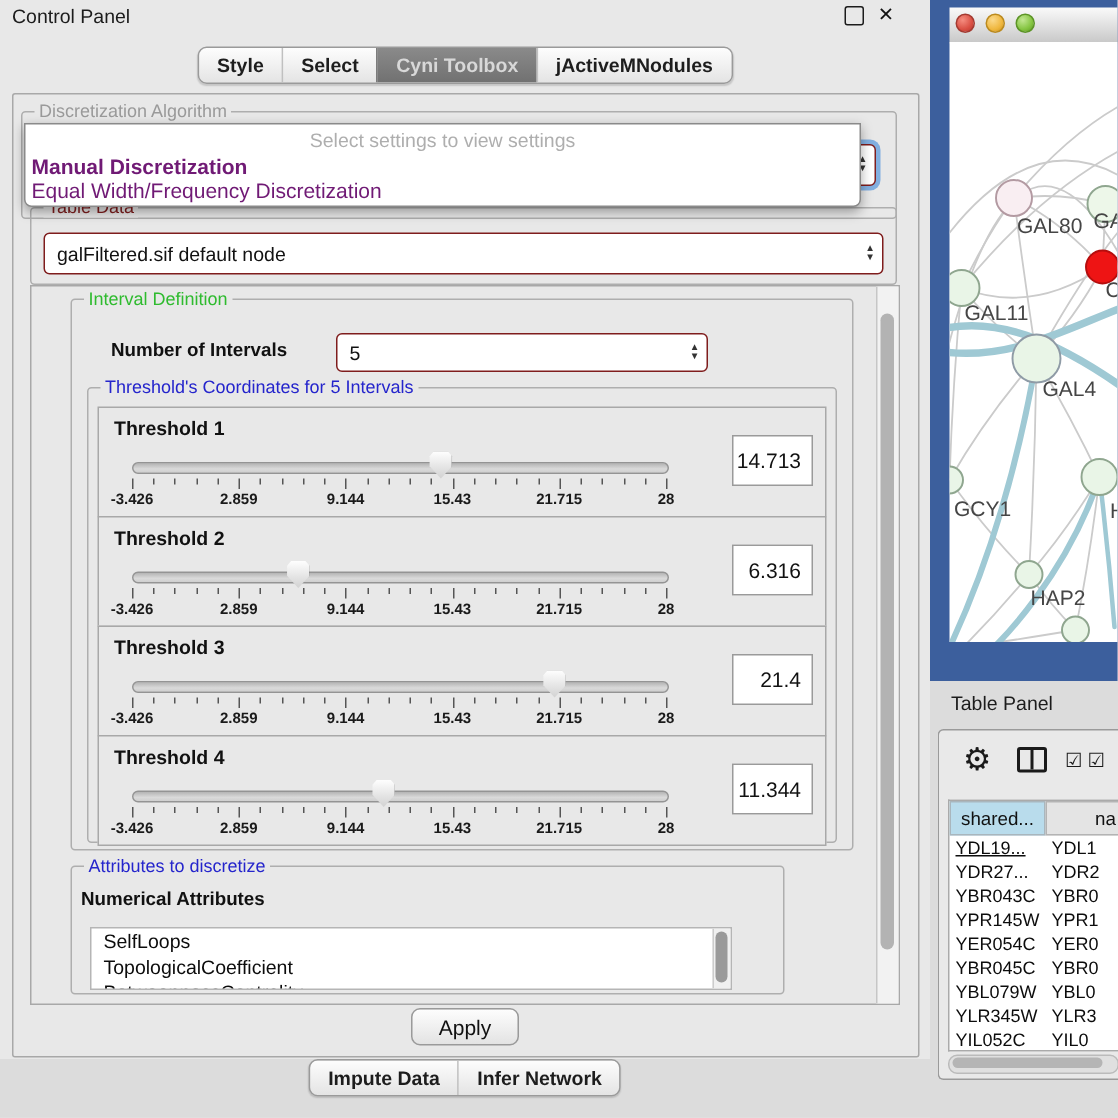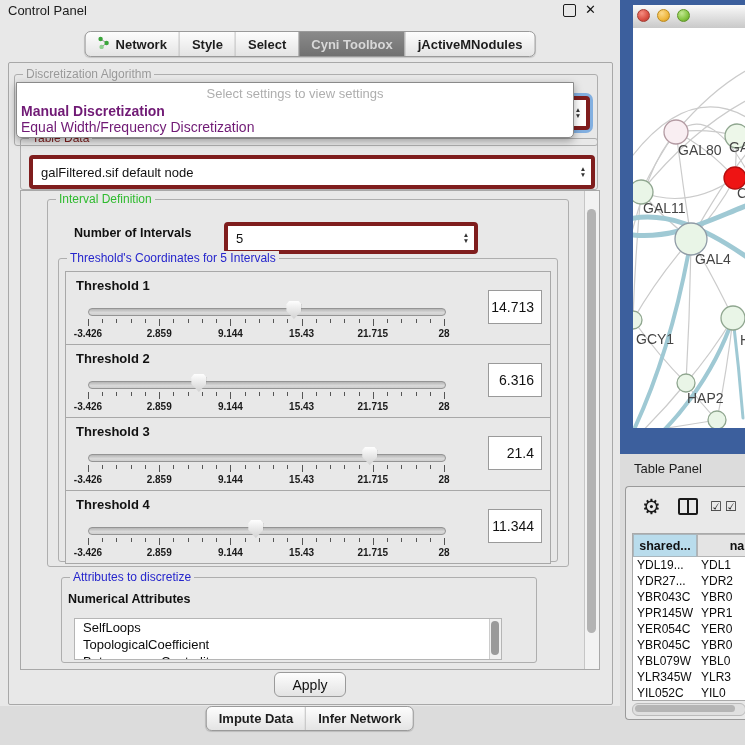--- a/index.html
+++ b/index.html
@@ -23,21 +23,21 @@
   #outer-panel{position:absolute;left:8px;top:62px;width:603px;height:641px;
     border:1px solid #a8a8a8;border-radius:2px;background:#e8e8e8;}
   
   .grp{position:absolute;border:1px solid #aeaeae;border-radius:3px;}
   .legend{position:absolute;top:-8px;left:8px;background:#e8e8e8;padding:0 3px;font-size:12px;line-height:14px;white-space:nowrap;}
   .lg-gray{color:#9a9a9a;}
   .lg-dark{color:#7f1d1d;}
   .lg-green{color:#2fbb2f;}
   .lg-blue{color:#2525cc;}
   
-  .combo{position:absolute;background:#fff;border:4px solid #7f1d1d;border-radius:4px;
+  .combo{position:absolute;background:#fff;border:1px solid #7f1d1d;border-radius:4px;
     display:flex;align-items:center;font-size:13px;color:#111;}
   .combo .cb-text{flex:1;padding-left:8px;white-space:nowrap;overflow:hidden;}
   .stepper{width:16px;display:flex;flex-direction:column;align-items:center;justify-content:center;
     line-height:6px;color:#333;font-size:6.5px;}
   .combo.focusring{box-shadow:0 0 0 3px rgba(96,156,222,.75);}
   
   #algo-popup{position:absolute;left:16px;top:82px;width:556px;height:54px;z-index:60;background:#fff;
     border:1px solid #8a8a8a;border-radius:0 0 5px 5px;box-shadow:0 3px 8px rgba(0,0,0,.35);overflow:hidden;}
   #algo-ph{height:17px;text-align:center;color:#aeaeae;font-size:13px;padding-top:3px;}
   .algo-item{height:16px;line-height:16px;font-size:14px;color:#701a75;padding-left:4px;white-space:nowrap;}
@@ -88,21 +88,21 @@
   #table-panel{position:absolute;left:5px;top:486px;width:120px;height:232px;background:#e9e9e9;
     border:1px solid #9a9a9a;border-right:none;border-radius:4px 0 0 4px;}
   #tp-toolbar{position:absolute;left:0;top:6px;width:120px;height:34px;}
   #gear-ic{position:absolute;left:16px;top:2px;font-size:21px;color:#1a1a1a;line-height:24px;}
   #split-ic{position:absolute;left:52px;top:5px;width:20px;height:17px;border:2px solid #1a1a1a;border-radius:2px;box-sizing:border-box;}
   #split-ic::after{content:"";position:absolute;left:7px;top:0;width:2px;height:13px;background:#1a1a1a;}
   .chk-ic{position:absolute;top:6px;font-size:13px;color:#1a1a1a;}
   #chk1{left:84px;} #chk2{left:99px;}
   #tp-table{position:absolute;left:6px;top:46px;width:114px;height:168px;background:#fff;border:1px solid #aaa;
     border-right:none;overflow:hidden;box-sizing:border-box;}
-  .tp-hrow{display:flex;height:23px;font-weight:bold;}
+  .tp-hrow{display:flex;height:23px;}
   .tp-hcell{box-sizing:border-box;border:1px solid #a9b6bd;font-size:12.5px;color:#111;
     display:flex;align-items:center;justify-content:center;white-space:nowrap;overflow:hidden;flex:none;}
   .tp-hcell.selcol{background:#b9dcec;}
   .tp-hcell.normcol{background:#e4e4e4;border-color:#b4b4b4;}
   .tp-row{display:flex;height:16px;}
   .tp-cell{box-sizing:border-box;font-size:12px;color:#0c0c0c;padding-left:4px;line-height:16px;
     white-space:nowrap;overflow:hidden;flex:none;}
   #tp-hscroll{position:absolute;left:6px;top:216px;width:112px;height:11px;background:#e0e0e0;border:1px solid #bbb;border-radius:6px;}
   #tp-hthumb{position:absolute;left:2px;top:1px;width:100px;height:7px;background:#b5b5b5;border-radius:4px;}
   
@@ -112,30 +112,20 @@
 <body>
 
 <div id="left-panel">
   <div id="cp-titlebar">
     <span id="cp-title">Control Panel</span>
     <span id="cp-float"></span>
     <span id="cp-close">✕</span>
   </div>
 
   <div id="top-tabs" class="segbar">
-      <div class="tab">
-        <span><svg class="netic" viewBox="0 0 13 13">
-            <line x1="3" y1="3" x2="9" y2="7" stroke="#9a9a9a"></line>
-            <line x1="9" y1="7" x2="4" y2="11" stroke="#9a9a9a"></line>
-            <circle cx="3" cy="3" r="2.2" fill="#3aa53a"></circle>
-            <circle cx="9" cy="7" r="2.2" fill="#3aa53a"></circle>
-            <circle cx="4" cy="11" r="2.2" fill="#8fd08f"></circle>
-          </svg></span>
-        <span>Network</span>
-      </div>
       <div class="tab">
         <span>Style</span>
       </div>
       <div class="tab">
         <span>Select</span>
       </div>
       <div class="tab sel">
         <span>Cyni Toolbox</span>
       </div>
       <div class="tab">
@@ -354,21 +344,21 @@
                 <span class="tlab" style="left: 60%;">15.43</span>
                 <span class="tlab" style="left: 80%;">21.715</span>
                 <span class="tlab" style="left: 100%;">28</span>
               </div>
               <div class="thr-value">11.344</div>
             </div>
           </div>
       </div>
     </div>
 
-    <div class="grp" style="left:26px;top:386px;width:474px;height:84px;margin-left:14px;">
+    <div class="grp" style="left:26px;top:386px;width:474px;height:84px;">
       <span class="legend lg-blue">Attributes to discretize</span>
       <span style="position:absolute;left:6px;top:14px;font-size:12.5px;font-weight:bold;color:#111;">Numerical Attributes</span>
       <div id="attr-list">
         <div id="attr-items">
             <div class="attr-item">SelfLoops</div>
             <div class="attr-item">TopologicalCoefficient</div>
             <div class="attr-item">BetweennessCentrality</div>
           </div>
         <div id="attr-sb">
             <div id="attr-sb-thumb"></div>
@@ -461,21 +451,21 @@
       <span class="chk-ic" id="chk1">☑</span>
       <span class="chk-ic" id="chk2">☑</span>
     </div>
     <div id="tp-table">
       <div class="tp-hrow" id="tp-head">
           <div class="tp-hcell selcol" style="width: 64px;">shared...</div>
           <div class="tp-hcell normcol" style="width: 80px;">na</div>
         </div>
       <div id="tp-body">
           <div class="tp-row">
-            <div class="tp-cell" style="width: 64px;">YDL19...</div>
+            <div class="tp-cell" style="width: 64px; text-decoration: underline;">YDL19...</div>
             <div class="tp-cell" style="width: 80px;">YDL1</div>
           </div>
           <div class="tp-row">
             <div class="tp-cell" style="width: 64px;">YDR27...</div>
             <div class="tp-cell" style="width: 80px;">YDR2</div>
           </div>
           <div class="tp-row">
             <div class="tp-cell" style="width: 64px;">YBR043C</div>
             <div class="tp-cell" style="width: 80px;">YBR0</div>
           </div>

